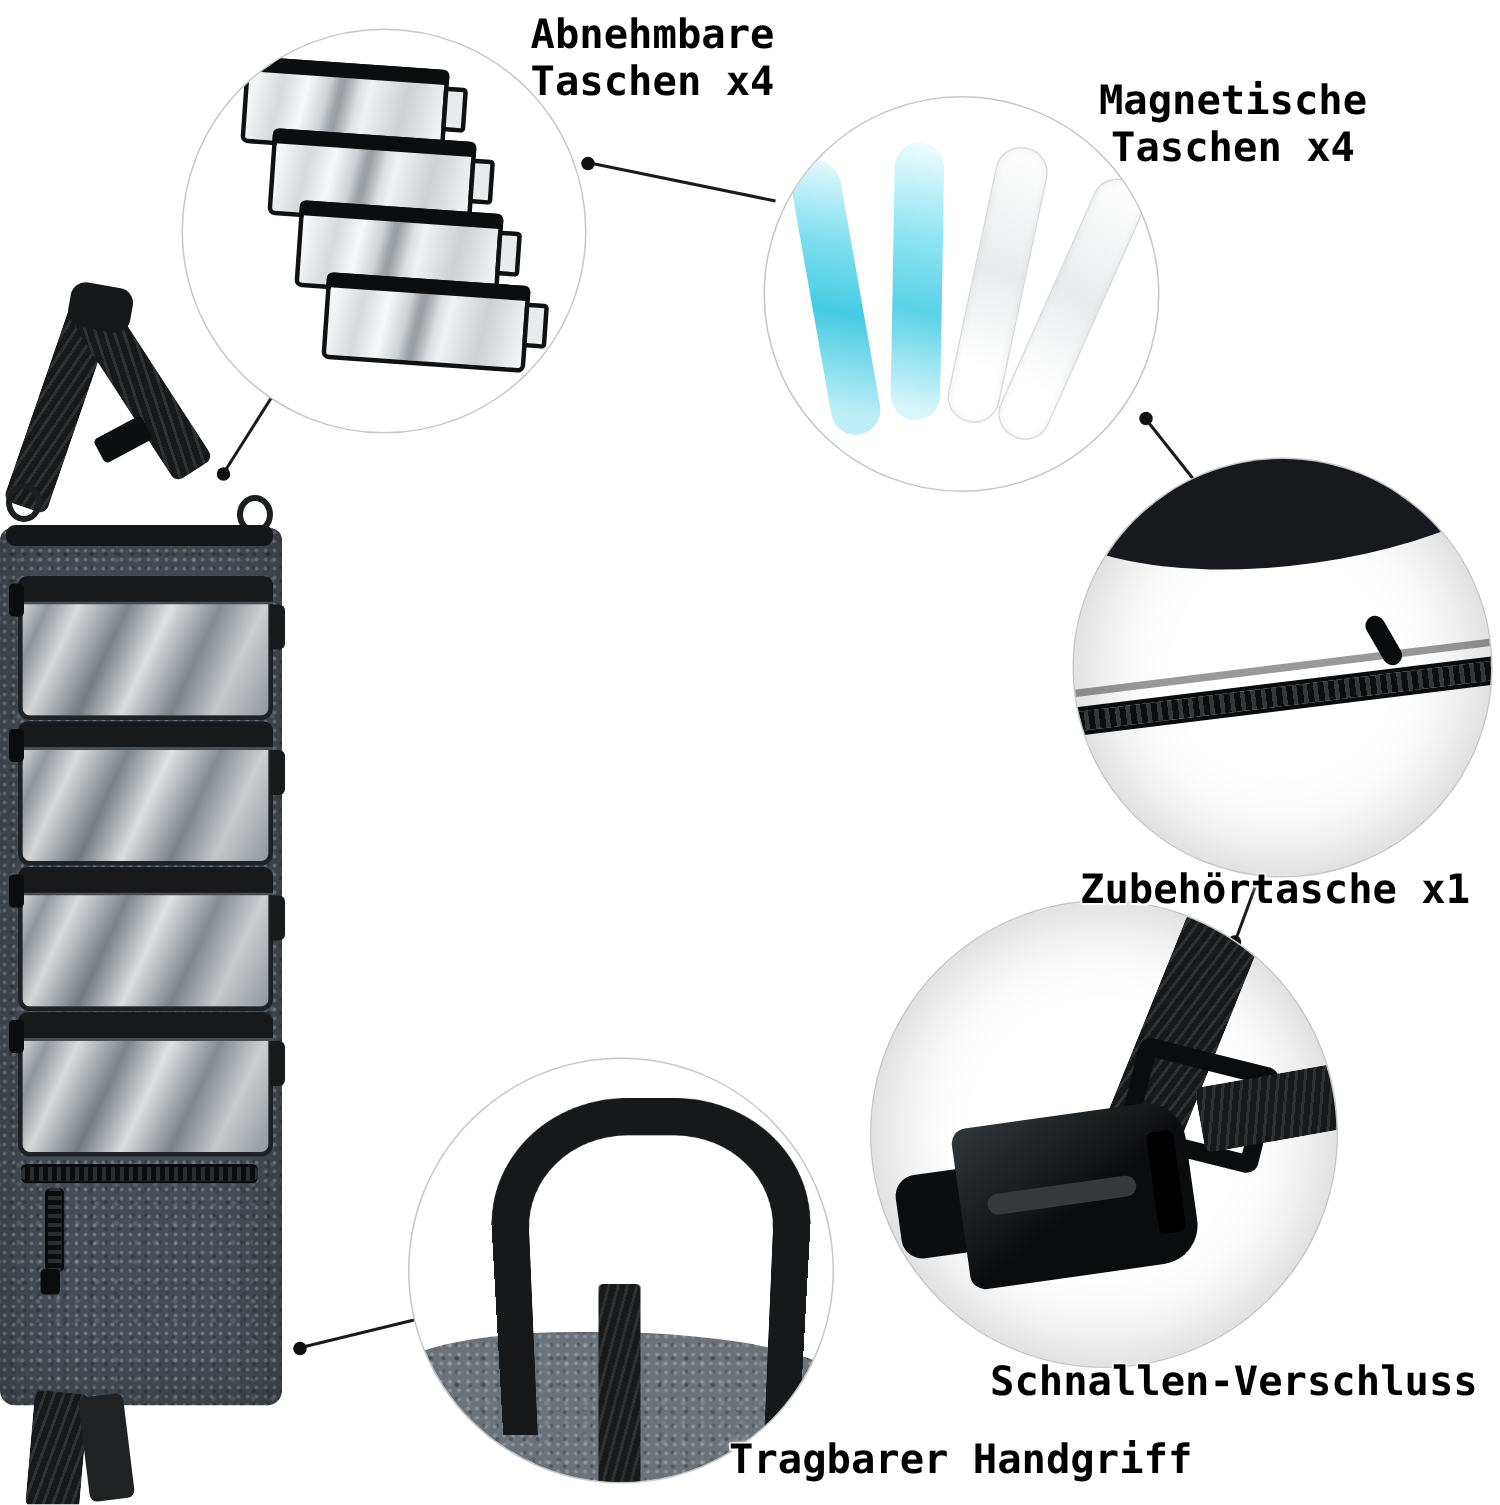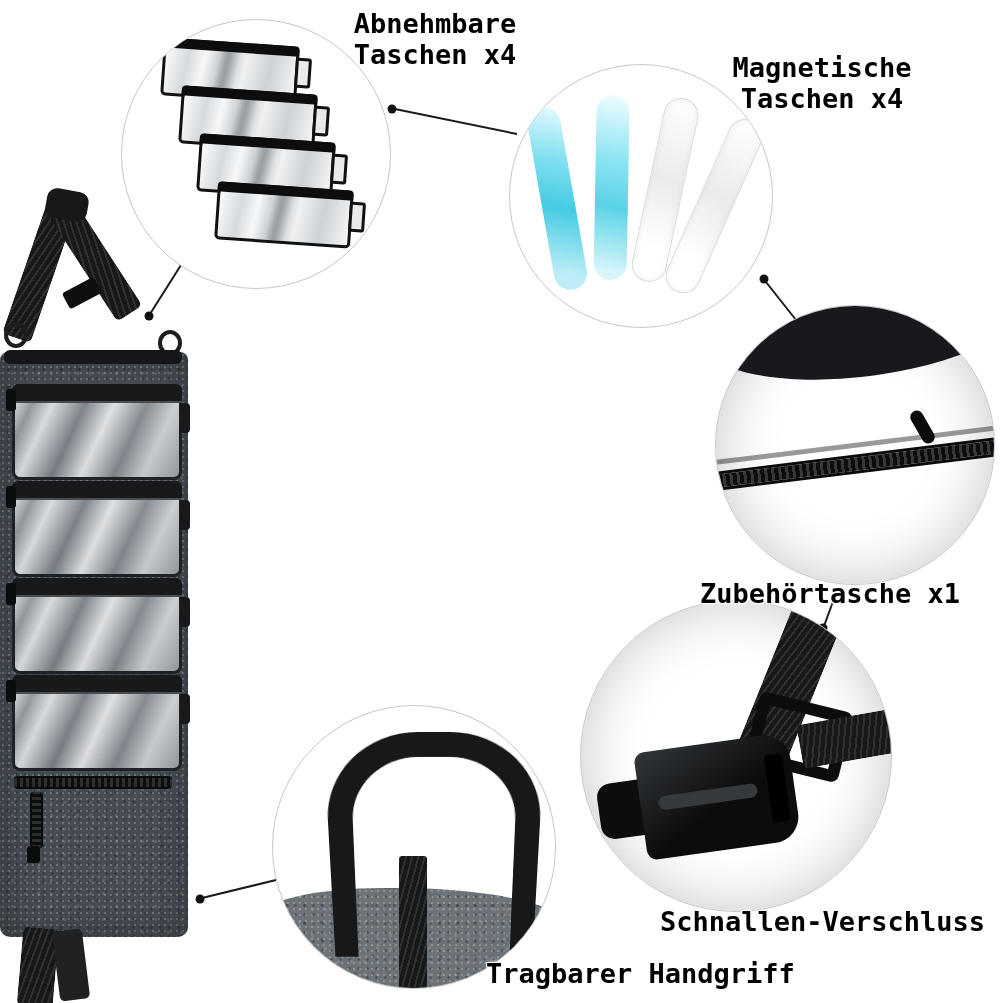--- a/index.html
+++ b/index.html
@@ -241,19 +241,19 @@
   <div class="lbl lbl-center" style="left:330px;top:8px;width:210px;">
     <div>Abnehmbare</div>
     <div>Taschen x4</div>
   </div>
 
   <div class="lbl lbl-center" style="left:712px;top:52px;width:220px;">
     <div>Magnetische</div>
     <div>Taschen x4</div>
   </div>
 
-  <div class="lbl" style="left:700px;top:578px;text-align:center;">Zubehörtasche x1</div>
+  <div class="lbl" style="left:720px;top:578px;text-align:center;">Zubehörtasche x1</div>
 
   <div class="lbl" style="left:486px;top:958px;">Tragbarer Handgriff</div>
 
   <div class="lbl" style="left:660px;top:906px;">Schnallen-Verschluss</div>
 
 </div>
 
 </body></html>

